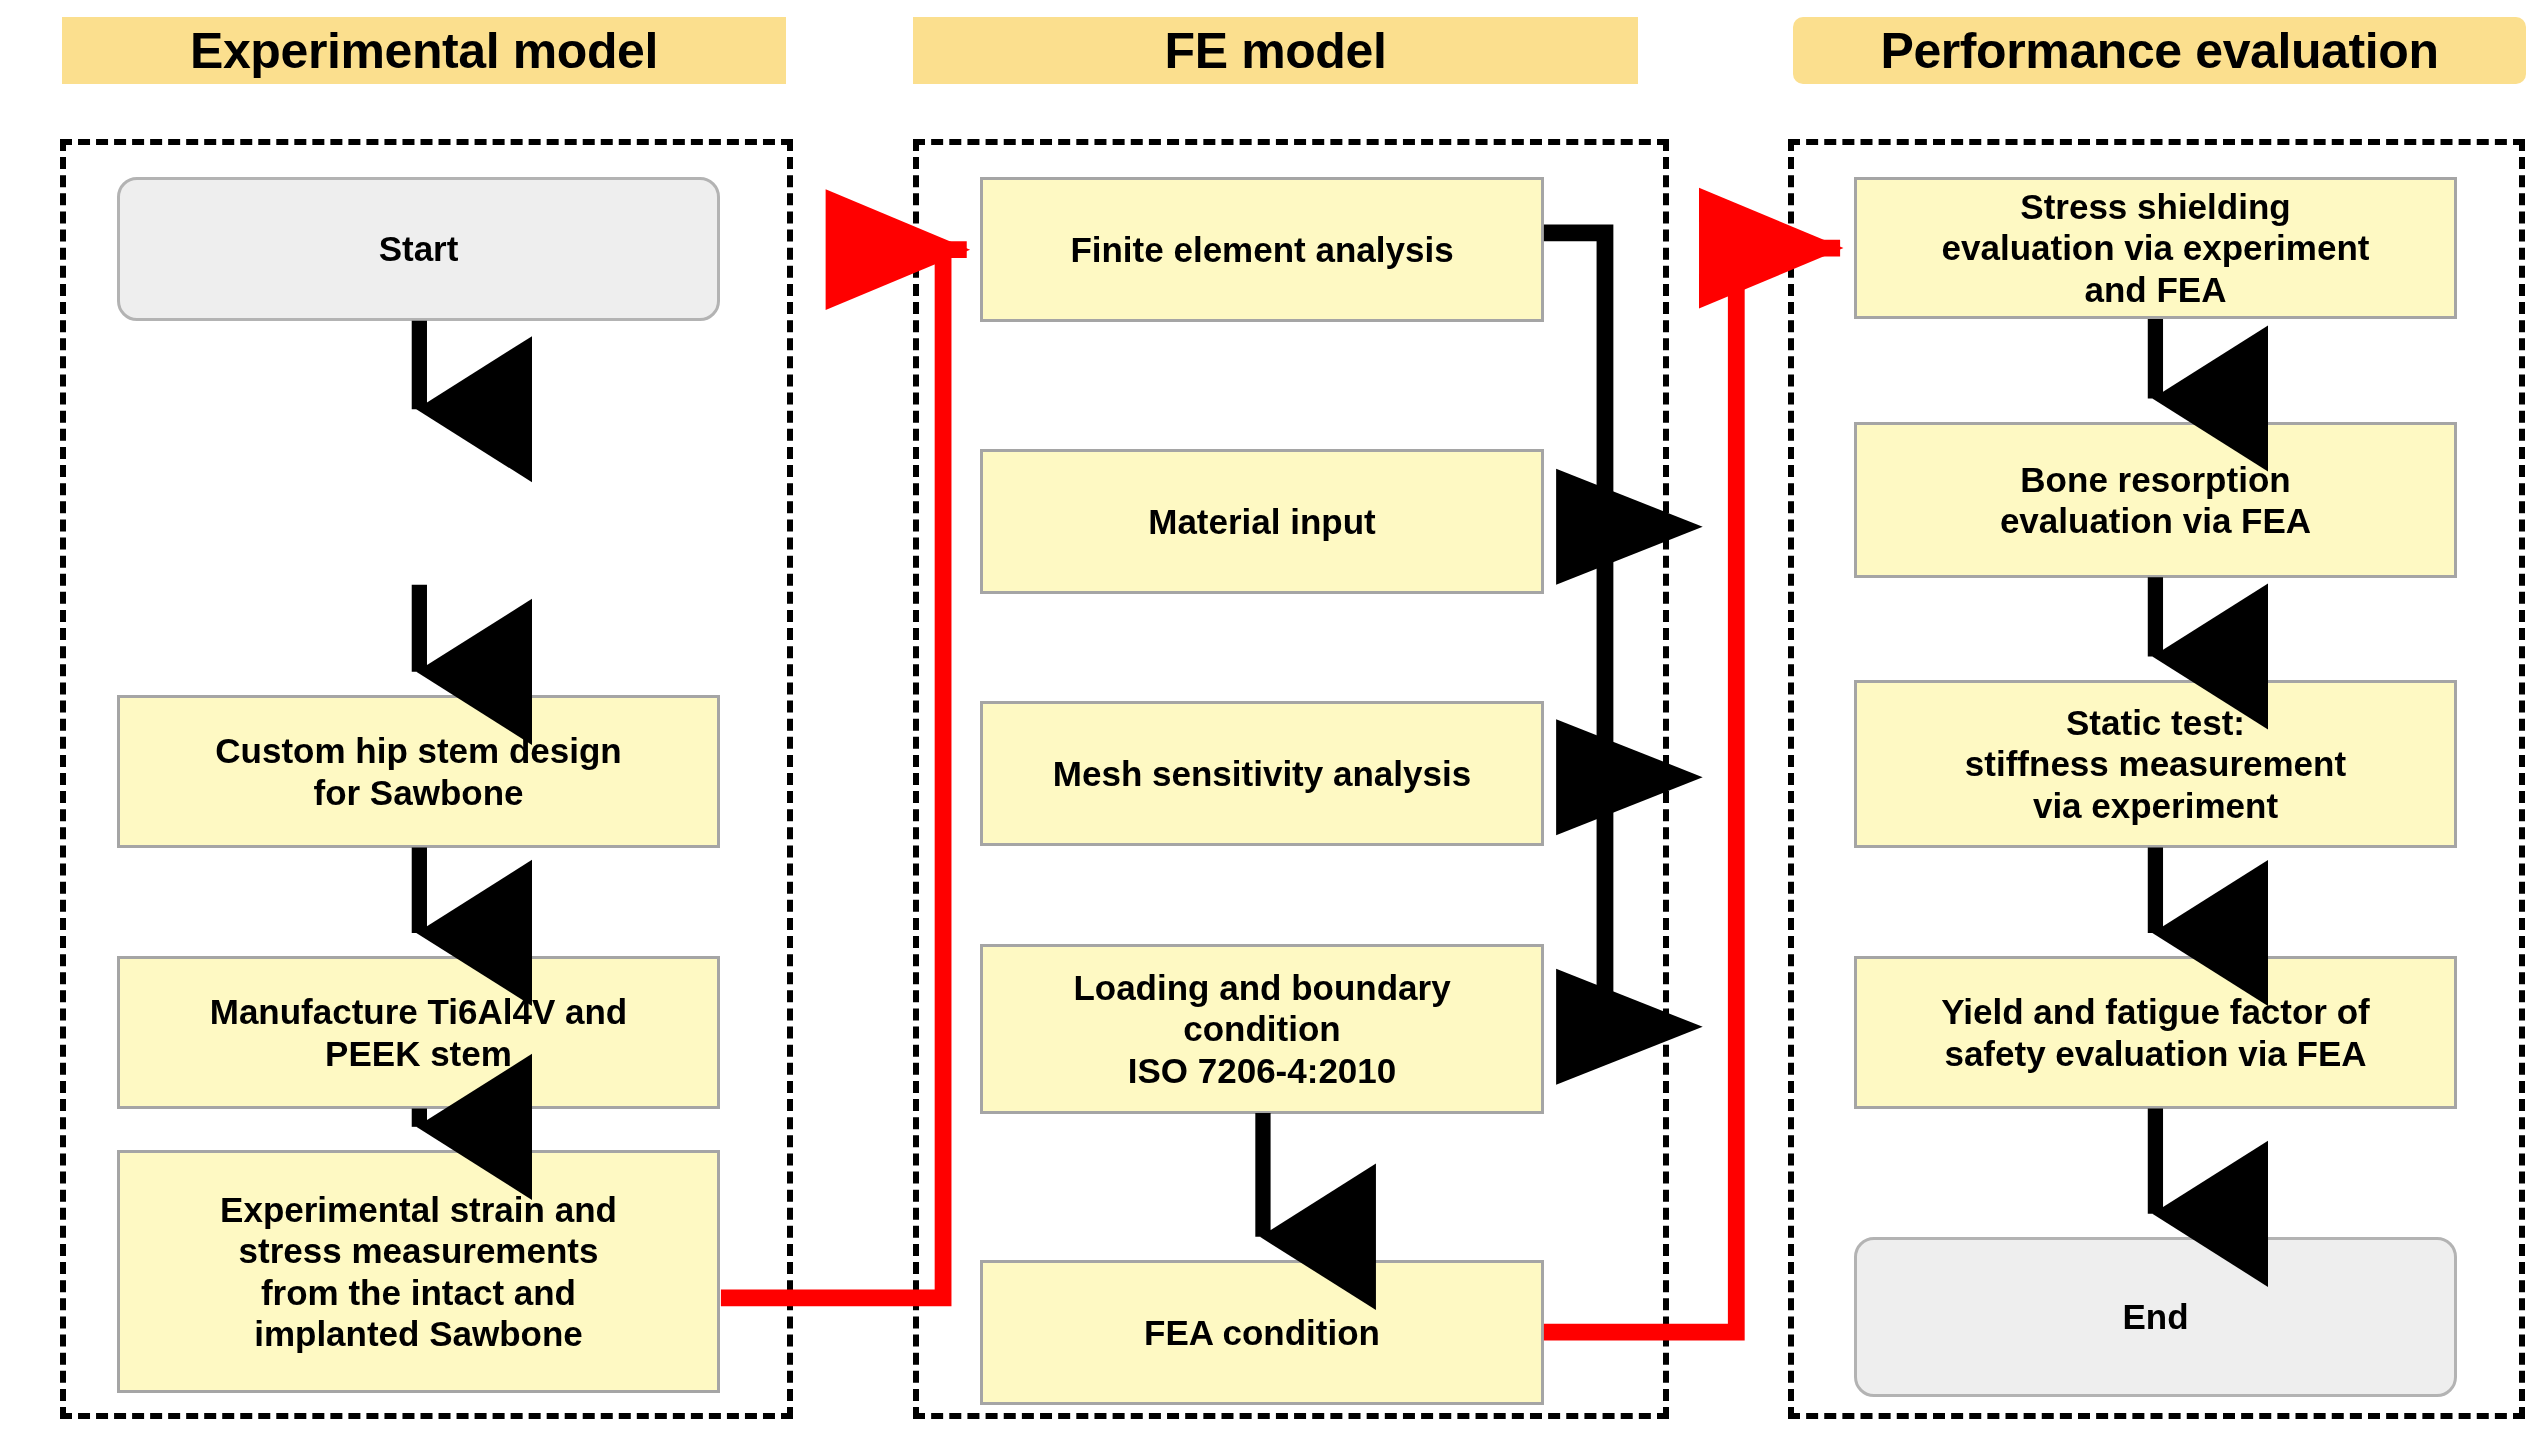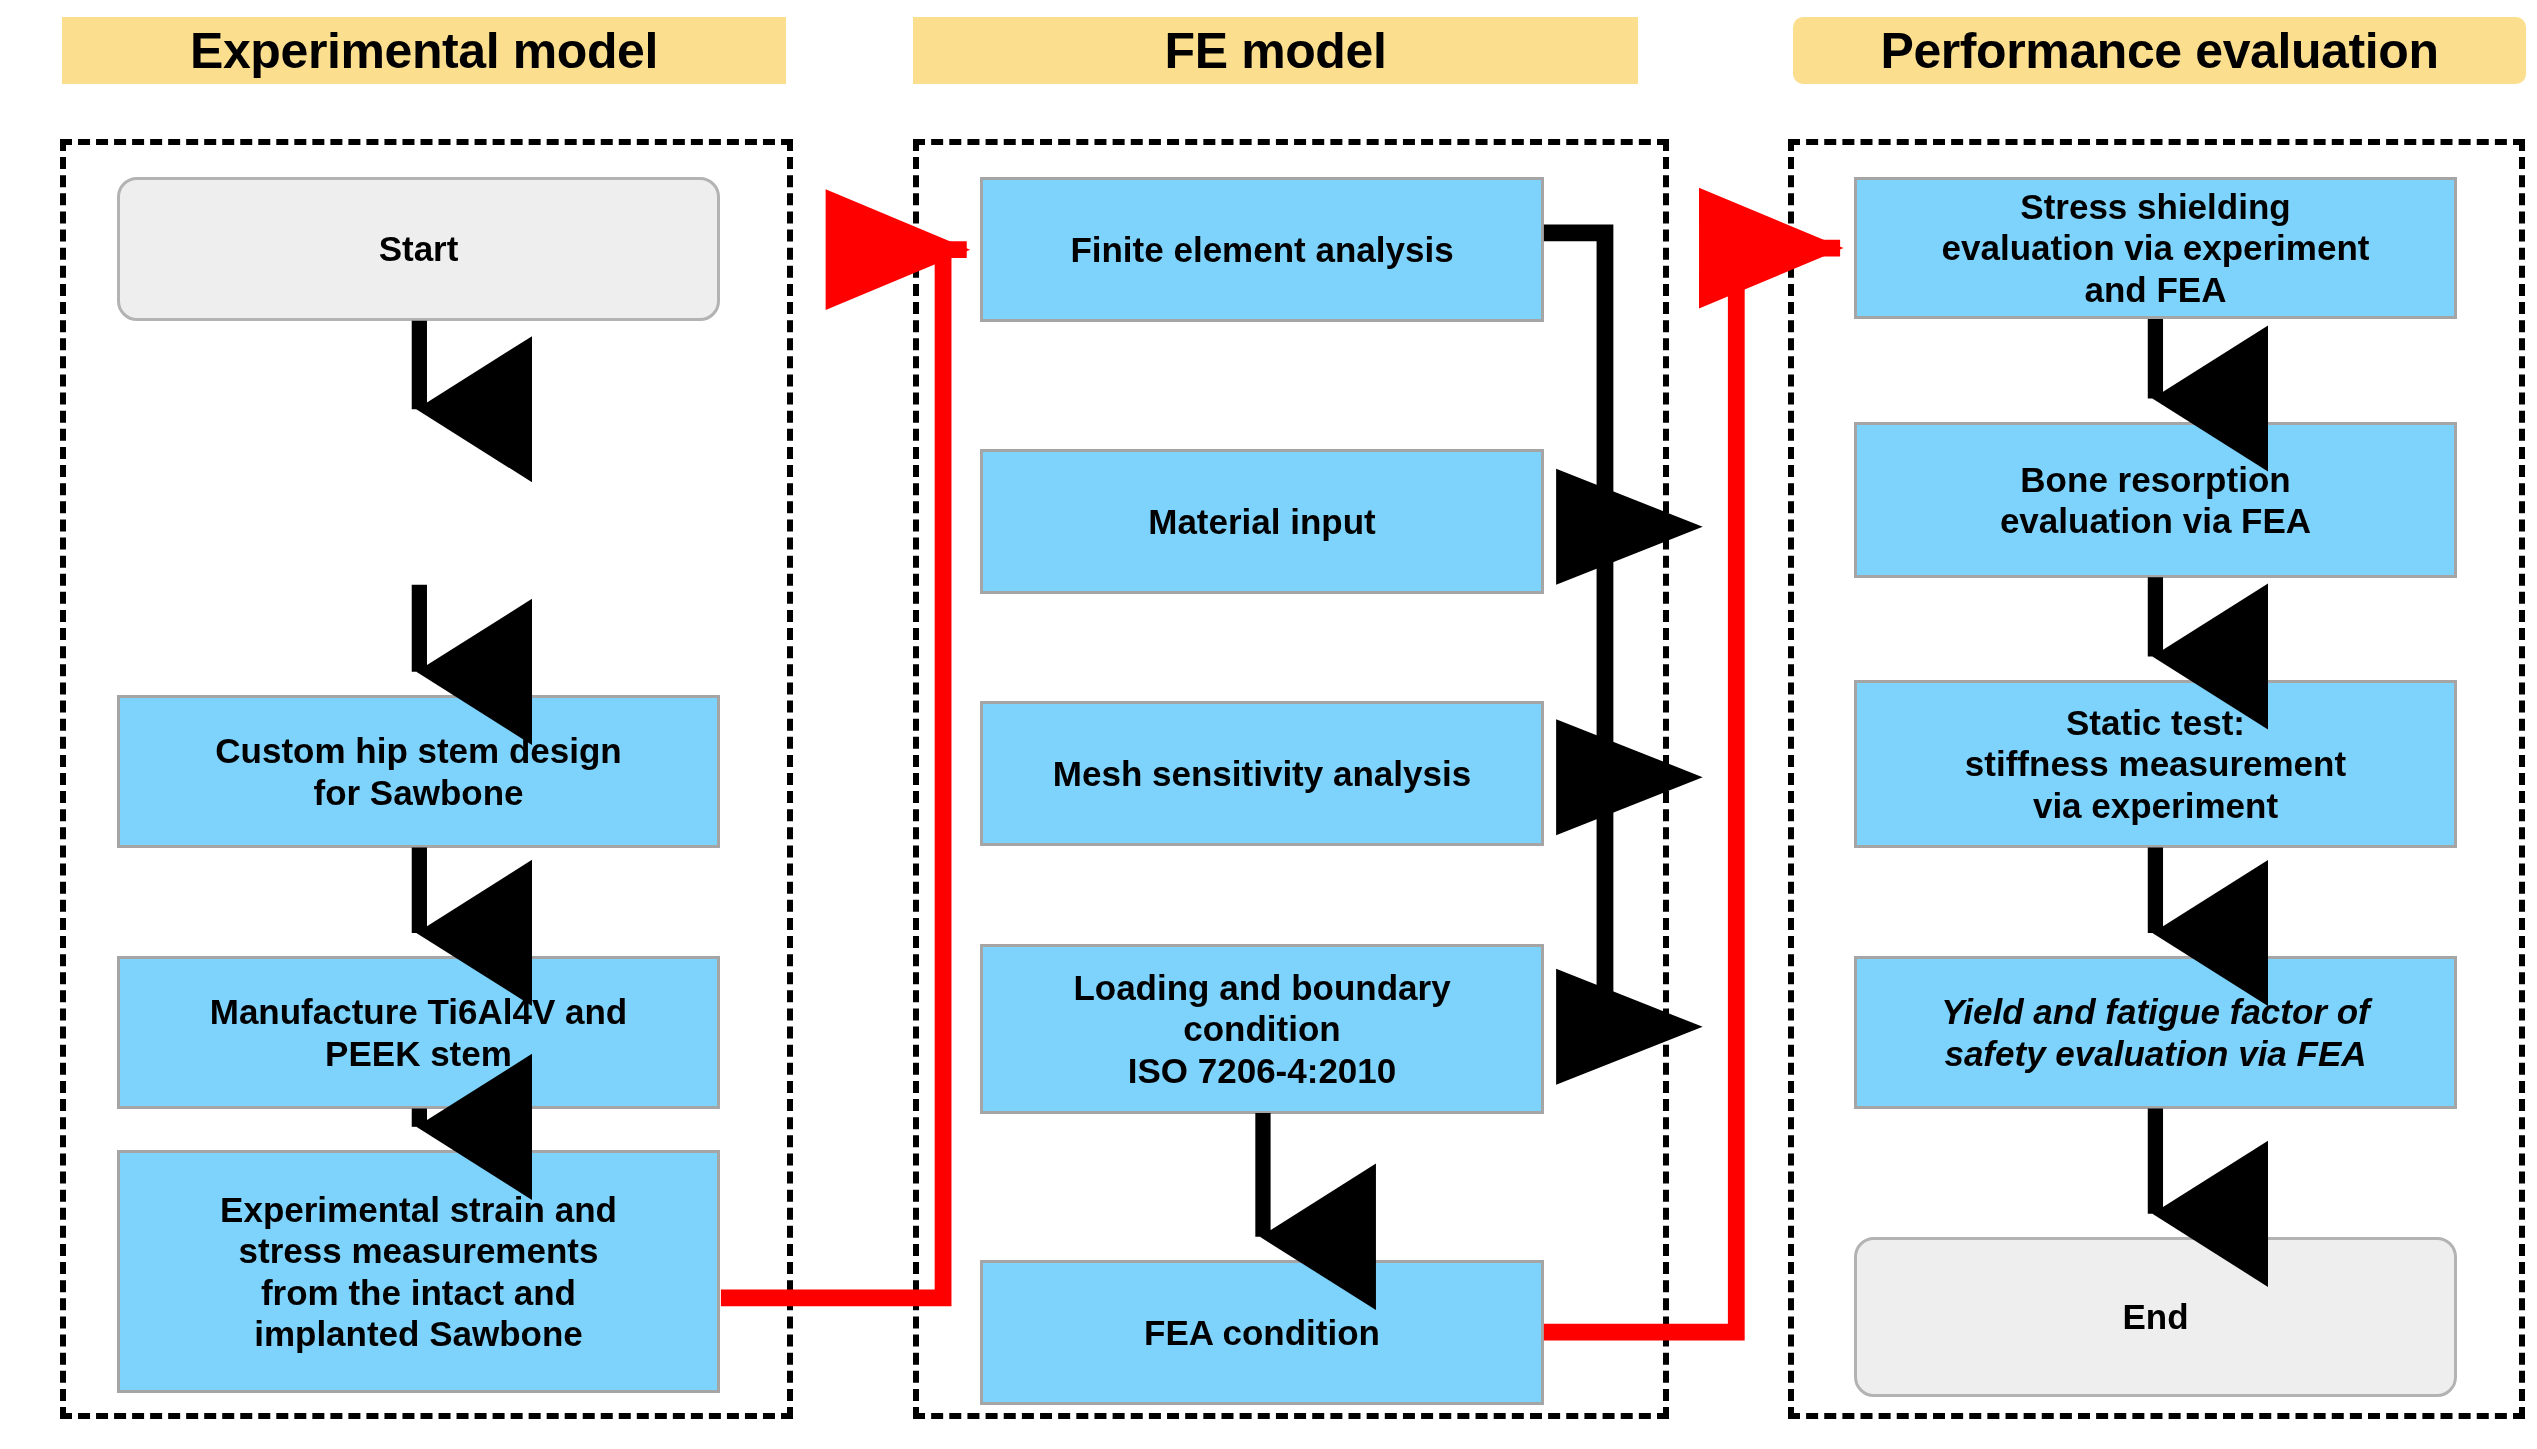--- a/index.html
+++ b/index.html
@@ -35,21 +35,21 @@
   }
   .lane {
     position: absolute;
     border: 6.9px dashed #000000;
     box-sizing: border-box;
     background: transparent;
   }
   .node {
     position: absolute;
     box-sizing: border-box;
-    background: #7dd3fc;
+    background: #fef9c3;
     border: 3.8px solid #a5a5a5;
     display: flex;
     align-items: center;
     justify-content: center;
     text-align: center;
     font-weight: bold;
     font-size: 35px;
     line-height: 1.18;
     color: #000000;
     padding: 3.1px 7.6px;
@@ -116,21 +116,21 @@
 evaluation via experiment
 and FEA</div>
 
   <div class="node" style="left:1836px; top:422px; width:603px; height:156px;">Bone resorption
 evaluation via FEA</div>
 
   <div class="node" style="left:1836px; top:680px; width:603px; height:168px;">Static test:
 stiffness measurement
 via experiment</div>
 
-  <div class="node" style="left:1836px; top:956px; width:603px; height:153px;font-style:italic;">Yield and fatigue factor of
+  <div class="node" style="left:1836px; top:956px; width:603px; height:153px;">Yield and fatigue factor of
 safety evaluation via FEA</div>
 
   <div class="node terminator" style="left:1836px; top:1237px; width:603px; height:160px;">End</div>
 
   <svg class="conn" viewBox="0 0 3323 1898">
     <defs>
       <marker id="bk-down" markerWidth="10" markerHeight="8" refX="5" refY="7.4" orient="auto" markerUnits="strokeWidth">
         <path d="M0.2,0 L9.8,0 L5,7.6 Z" fill="#000000"></path>
       </marker>
       <marker id="bk-left" markerWidth="10" markerHeight="8" refX="9.4" refY="4" orient="auto" markerUnits="strokeWidth">

